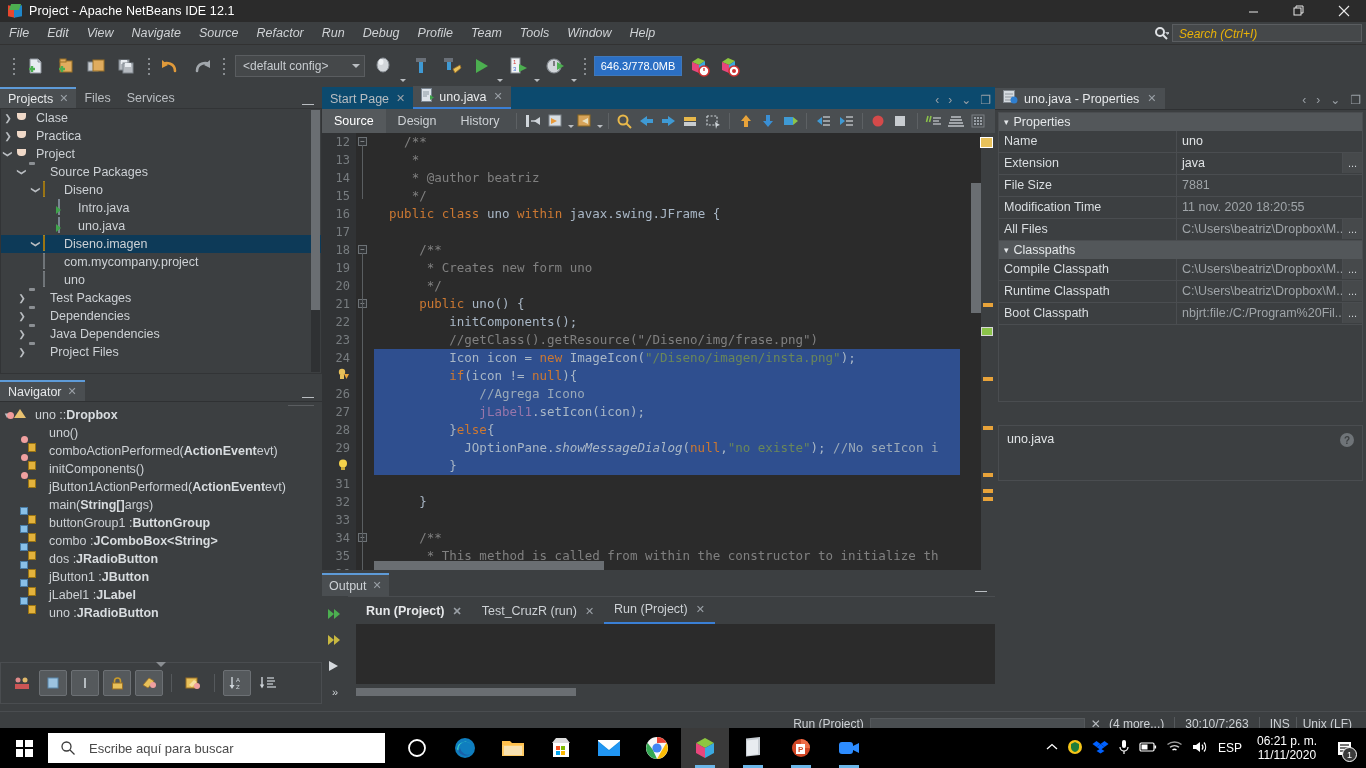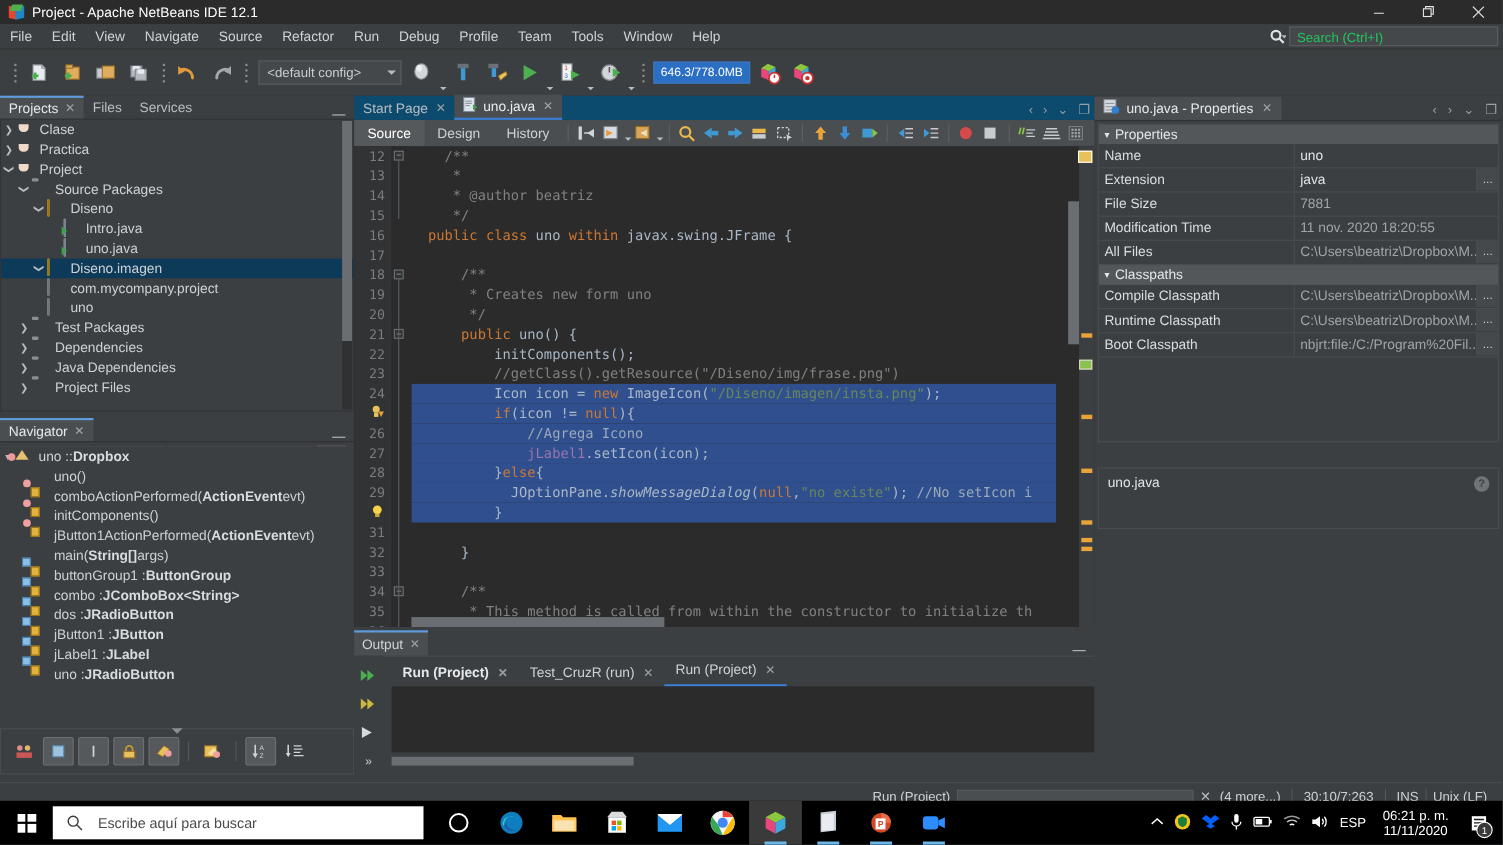--- a/index.html
+++ b/index.html
@@ -17,25 +17,25 @@
   .title-ico{width:14px;height:14px;margin-right:7px;position:relative;}
   .title-ico .c1{position:absolute;left:0;top:2px;width:7px;height:11px;background:#e8472e;transform:skewY(12deg);}
   .title-ico .c2{position:absolute;left:6px;top:2px;width:8px;height:11px;background:#1f86c9;transform:skewY(-12deg);}
   .title-ico .c3{position:absolute;left:2px;top:0px;width:10px;height:6px;background:#4caf50;transform:skewX(-20deg);}
   .title-text{font-size:12.5px;color:#ffffff;letter-spacing:.1px;}
   .wincontrols{margin-left:auto;display:flex;height:22px;}
   .wcbtn{width:45px;height:22px;display:flex;align-items:center;justify-content:center;color:#e8e8e8;font-size:12px;}
   .wcbtn svg{display:block;}
 
   
-  .menubar{height:22px;background:#3c3f41;display:flex;align-items:center;position:relative;border-bottom:1px solid #323232;}
+  .menubar{height:22px;background:#3c3f41;display:flex;align-items:center;position:relative;border-bottom:1px solid #323232;font-style:italic;}
   .menuitem{padding:0 9px;height:22px;line-height:22px;font-size:12.5px;color:#cfd2d5;}
   .search-wrap{position:absolute;right:4px;top:2px;display:flex;align-items:center;}
   .search-ico{width:22px;height:18px;display:flex;align-items:center;justify-content:center;}
-  .search-box{width:190px;height:18px;background:#45484a;border:1px solid #5a5d60;color:#22c55e;font-size:12px;line-height:18px;padding-left:6px;box-sizing:border-box;}
+  .search-box{width:190px;height:18px;background:#45484a;border:1px solid #5a5d60;color:#eab308;font-size:12px;line-height:18px;padding-left:6px;box-sizing:border-box;}
 
   
   .toolbar{height:42px;background:#3c3f41;display:flex;align-items:center;padding-left:6px;border-bottom:1px solid #2f3133;}
   .tb-dots{width:5px;height:24px;margin:0 5px;display:flex;flex-direction:column;justify-content:center;align-items:center;gap:3px;}
   .tb-dots i{width:2px;height:2px;background:#888c90;display:block;}
   .tbbtn{width:28px;height:28px;display:flex;align-items:center;justify-content:center;margin:0 1px;border-radius:2px;}
   .combo-cfg{width:130px;height:22px;background:#45484a;border:1px solid #5a5d60;display:flex;align-items:center;
     padding:0 4px 0 7px;box-sizing:border-box;color:#c8ccd0;font-size:12px;margin:0 4px;}
   .combo-cfg .lbl{flex:1;}
   .caret{width:0;height:0;border-left:4px solid transparent;border-right:4px solid transparent;border-top:4px solid #b9bdc1;}

